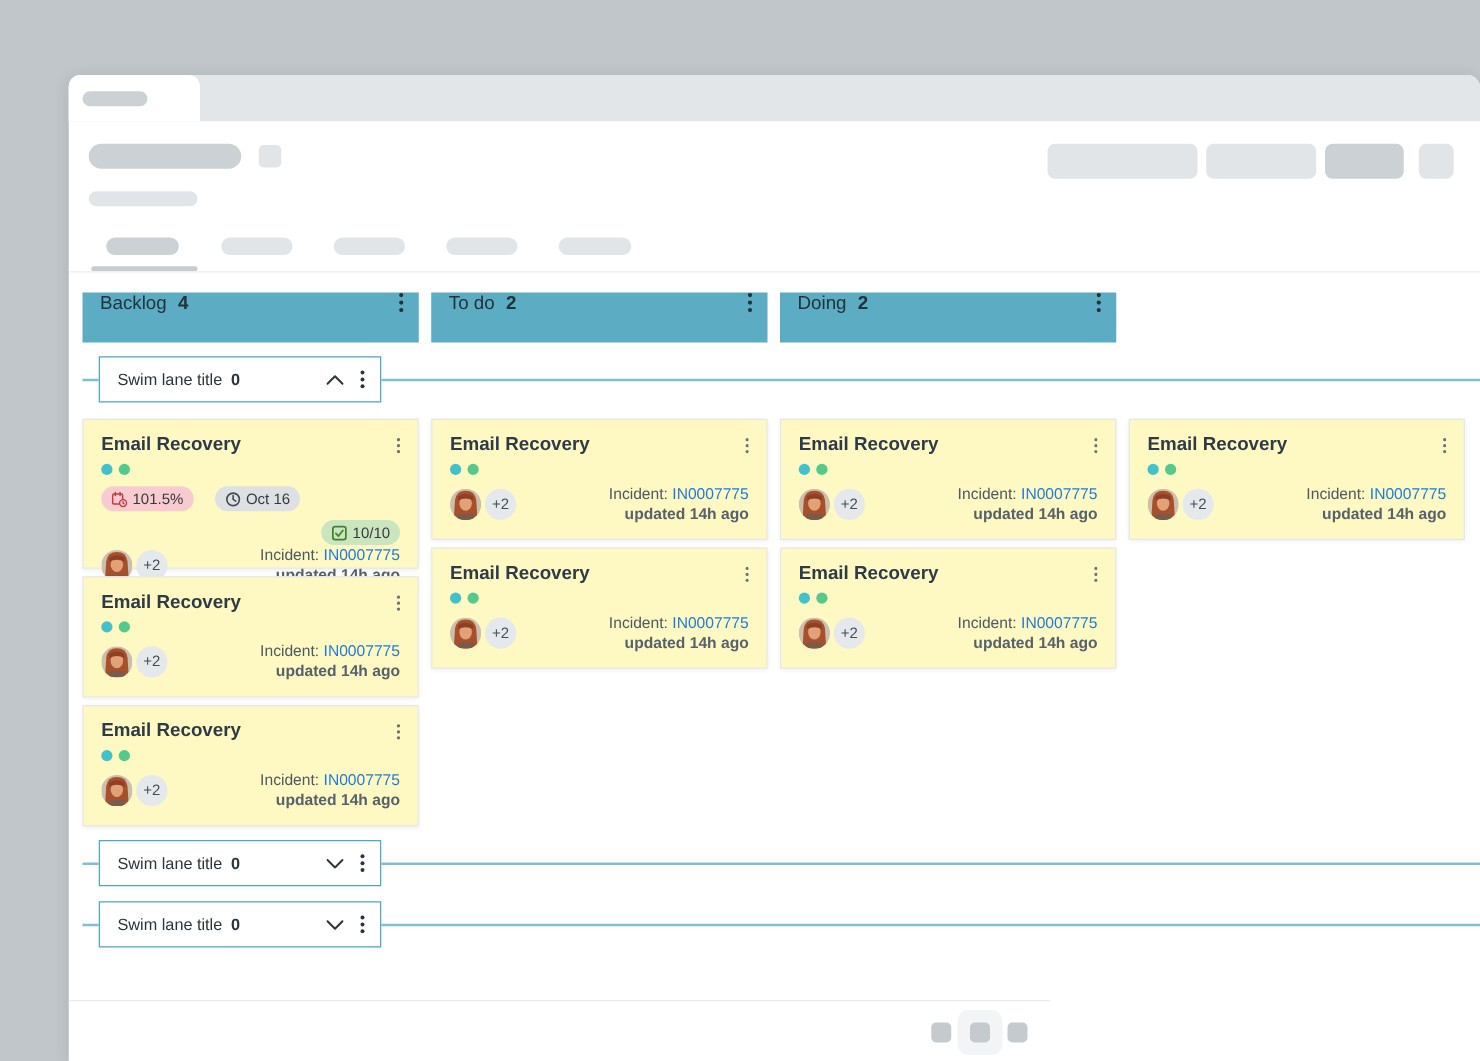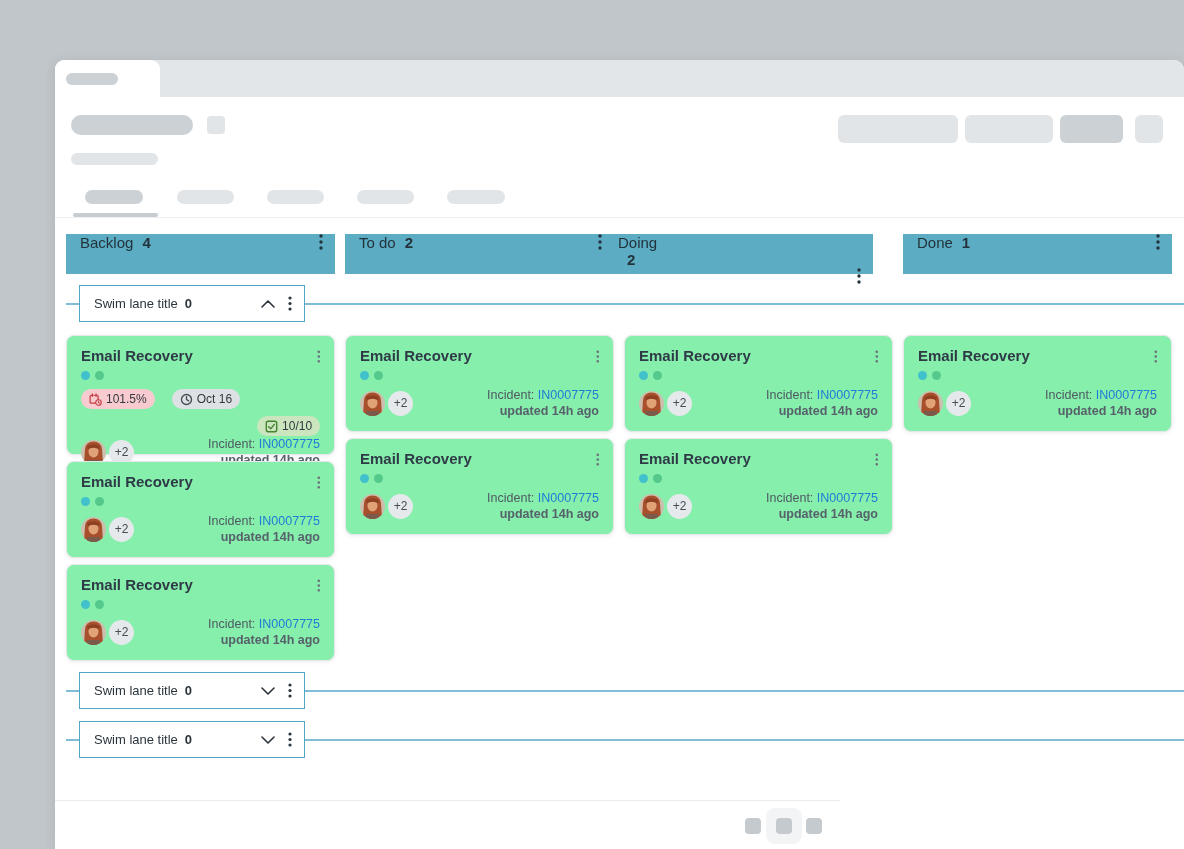--- a/index.html
+++ b/index.html
@@ -36,21 +36,21 @@
     position:absolute;width:226px;height:37px;border:1.5px solid #4FA6C6;background:#fff;
     display:flex;align-items:center;padding:0 12px 0 14px;box-sizing:border-box;
     font-size:13px;color:#2A343C;z-index:2;cursor:pointer;
   }
   .lane-count{font-weight:700;margin-left:7px;}
   .lane-box .chev{margin-left:auto;}
   .lane-box .kebab{margin-left:13px;color:#2A343C;}
   .lane-line{position:absolute;height:2px;background:#7FBED6;z-index:1;}
   
   .card{
-    position:absolute;width:269px;background:#86efac;border:1px solid #E5E8EA;border-radius:8px;
+    position:absolute;width:269px;background:#fef9c3;border:1px solid #E5E8EA;border-radius:0;
     box-shadow:0 1px 4px rgba(30,45,55,.09);box-sizing:border-box;
     display:flex;flex-direction:column;padding:11px 14px 12px;cursor:pointer;
   }
   .card-top{display:flex;align-items:flex-start;justify-content:space-between;}
   .card-title{font-size:15px;font-weight:600;color:#2E3B47;}
   .card .kebab{color:#6A737B;margin-top:3px;}
   .dots{display:flex;gap:5px;margin-top:7px;}
   .dot{width:9px;height:9px;border-radius:50%;}
   .badges{display:flex;gap:17px;margin-top:9px;}
   .badge{height:20px;display:inline-flex;align-items:center;gap:4px;padding:0 8px;border-radius:10px;font-size:12px;color:#33393F;white-space:nowrap;}
@@ -112,34 +112,23 @@
     <span>To do</span>
     <span class="col-count">2</span>
     <span class="kebab">
       <svg width="4" height="16" viewBox="0 0 4 16" fill="currentColor">
           <circle cx="2" cy="2" r="1.7"></circle>
           <circle cx="2" cy="8" r="1.7"></circle>
           <circle cx="2" cy="14" r="1.7"></circle>
         </svg>
     </span>
   </div>
-  <div class="col-head" style="left:549px;top:174px;flex-direction:column;">
+  <div class="col-head" style="left:569px;top:174px;">
     <span>Doing</span>
     <span class="col-count">2</span>
-    <span class="kebab">
-      <svg width="4" height="16" viewBox="0 0 4 16" fill="currentColor">
-          <circle cx="2" cy="2" r="1.7"></circle>
-          <circle cx="2" cy="8" r="1.7"></circle>
-          <circle cx="2" cy="14" r="1.7"></circle>
-        </svg>
-    </span>
-  </div>
-  <div class="col-head" style="left:848px;top:174px;">
-    <span>Done</span>
-    <span class="col-count">1</span>
     <span class="kebab">
       <svg width="4" height="16" viewBox="0 0 4 16" fill="currentColor">
           <circle cx="2" cy="2" r="1.7"></circle>
           <circle cx="2" cy="8" r="1.7"></circle>
           <circle cx="2" cy="14" r="1.7"></circle>
         </svg>
     </span>
   </div>
 
   <div class="lane-line" style="left:11px;top:243px;width:13px;"></div>

